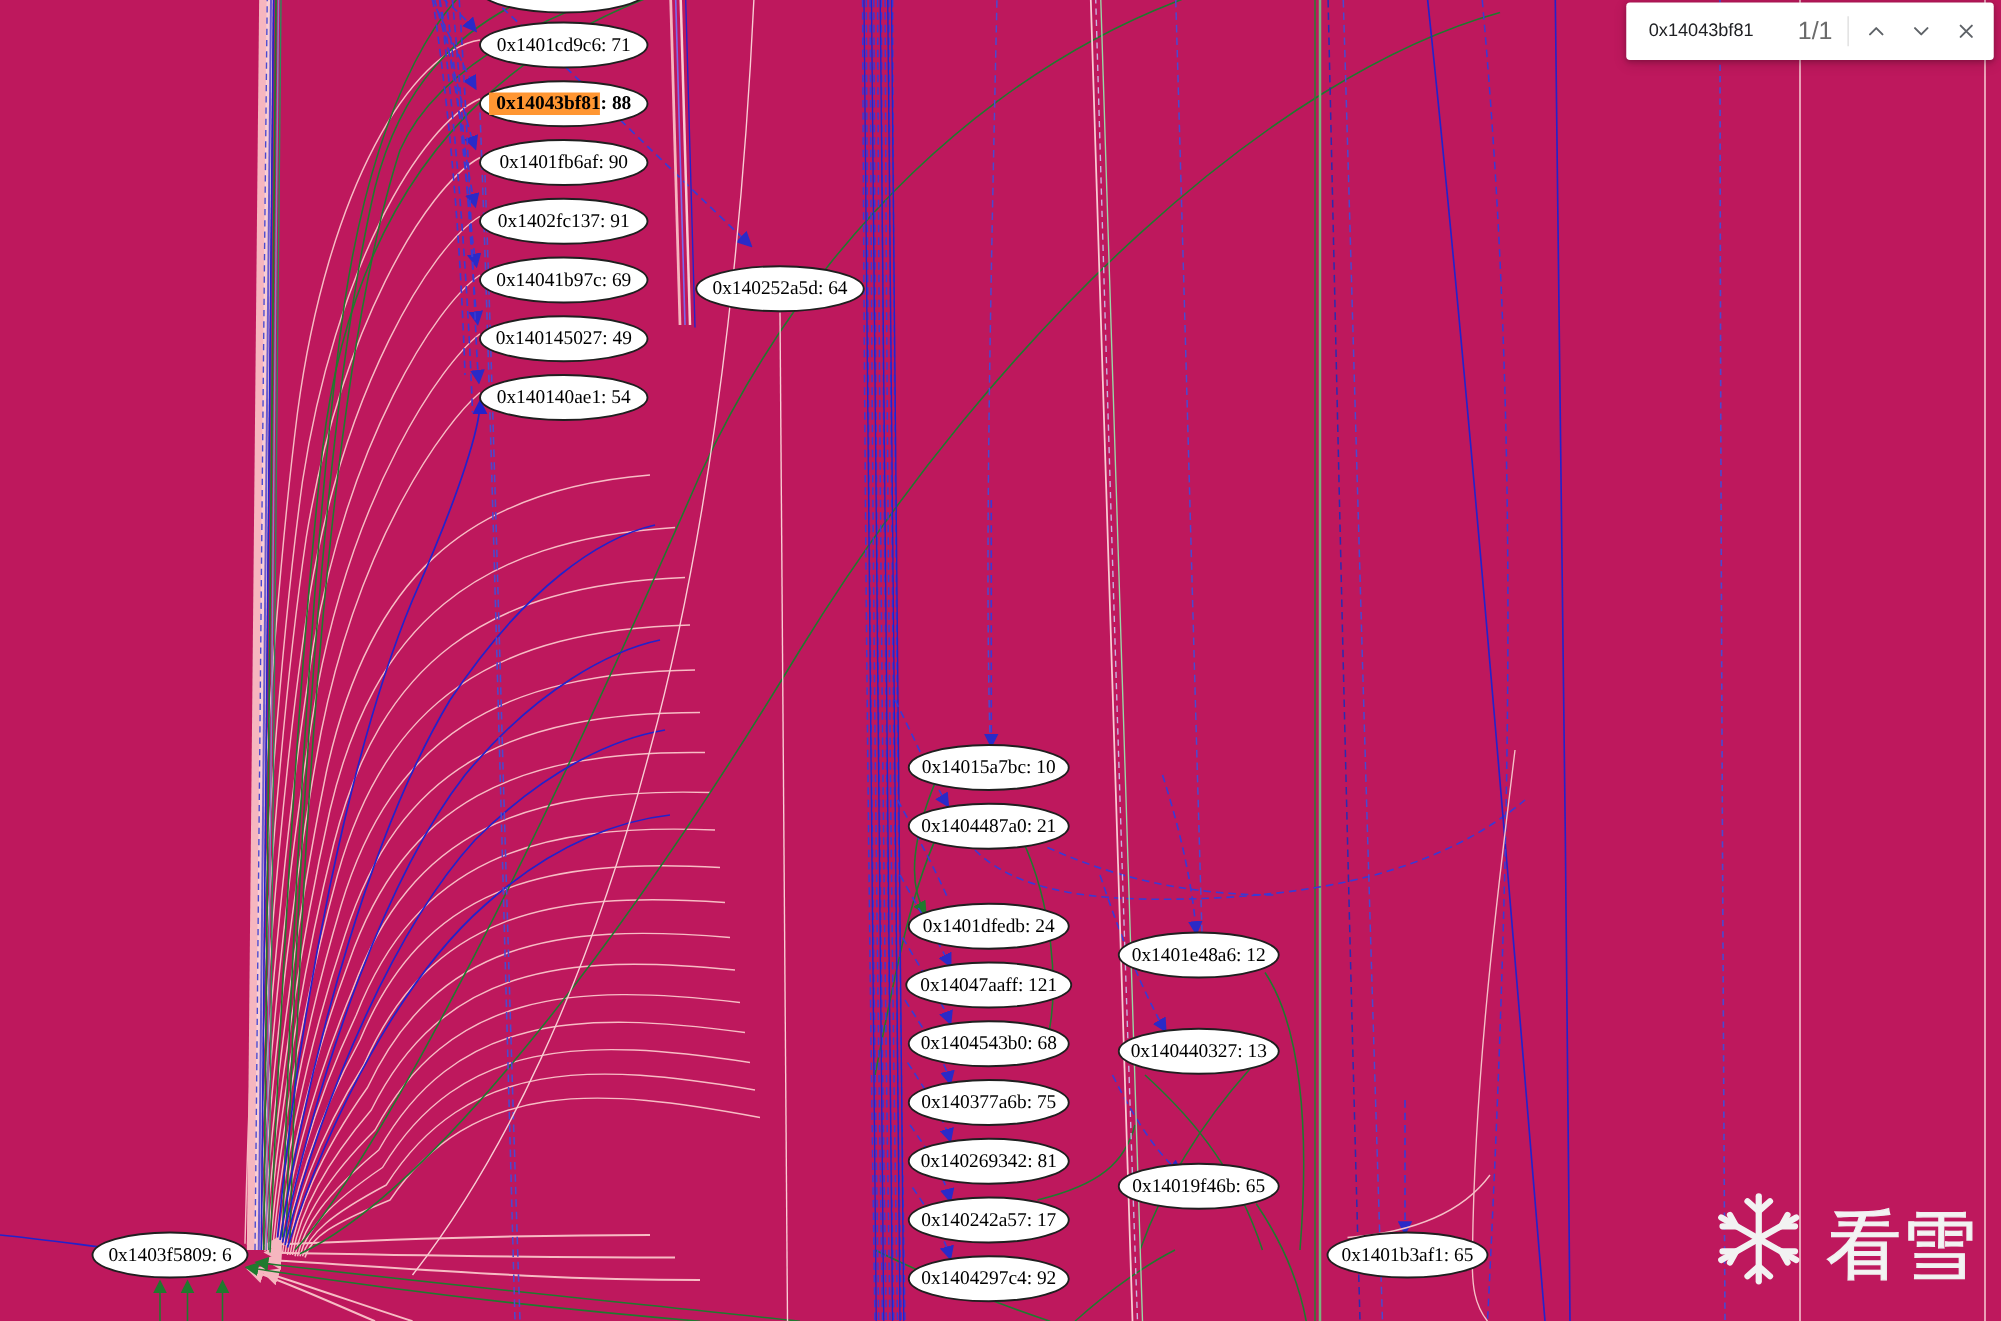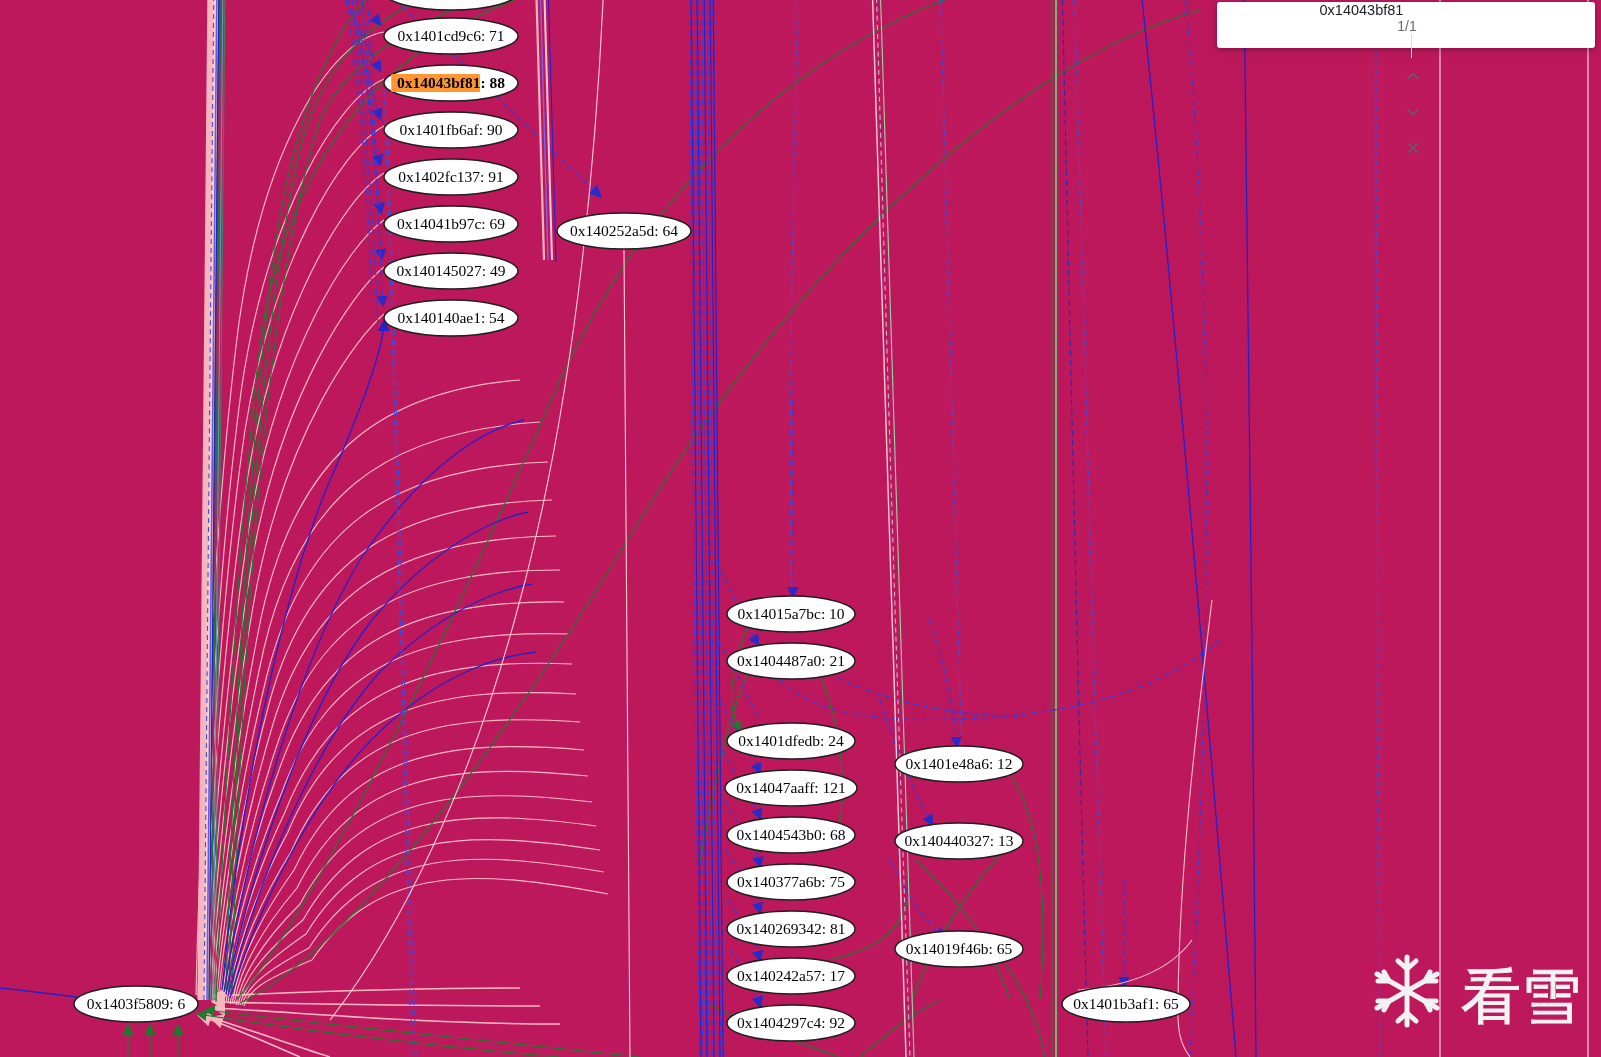--- a/index.html
+++ b/index.html
@@ -64,45 +64,44 @@
     opacity: 1;
     pointer-events: none;
     user-select: none;
   }
 
   
   #find-bar {
     position: absolute;
     top: 2px;
     right: 6px;
-    width: 378px;
+    width: 294px;
     height: 46px;
     background: #ffffff;
     border-radius: 3px;
     box-shadow: 0 1px 4px rgba(0,0,0,0.22), 0 3px 11px rgba(0,0,0,0.14);
     display: flex;
     align-items: center;
     padding: 0 4px 0 18px;
     box-sizing: border-box;
-    flex-direction: column;
   }
   #find-input {
     flex: 1 1 auto;
     border: none;
     outline: none;
     background: transparent;
     font-family: "Liberation Sans", sans-serif;
     font-size: 14.5px;
     color: #202124;
     padding: 0;
     min-width: 0;
   }
   #find-count {
     font-family: "Liberation Sans", sans-serif;
-    font-size: 14px;
+    font-size: 20px;
     color: #6b6b6b;
     margin-right: 12px;
     white-space: nowrap;
   }
   #find-sep {
     width: 1px;
     height: 24px;
     background: #dcdcdc;
     margin-right: 4px;
     flex: 0 0 auto;

